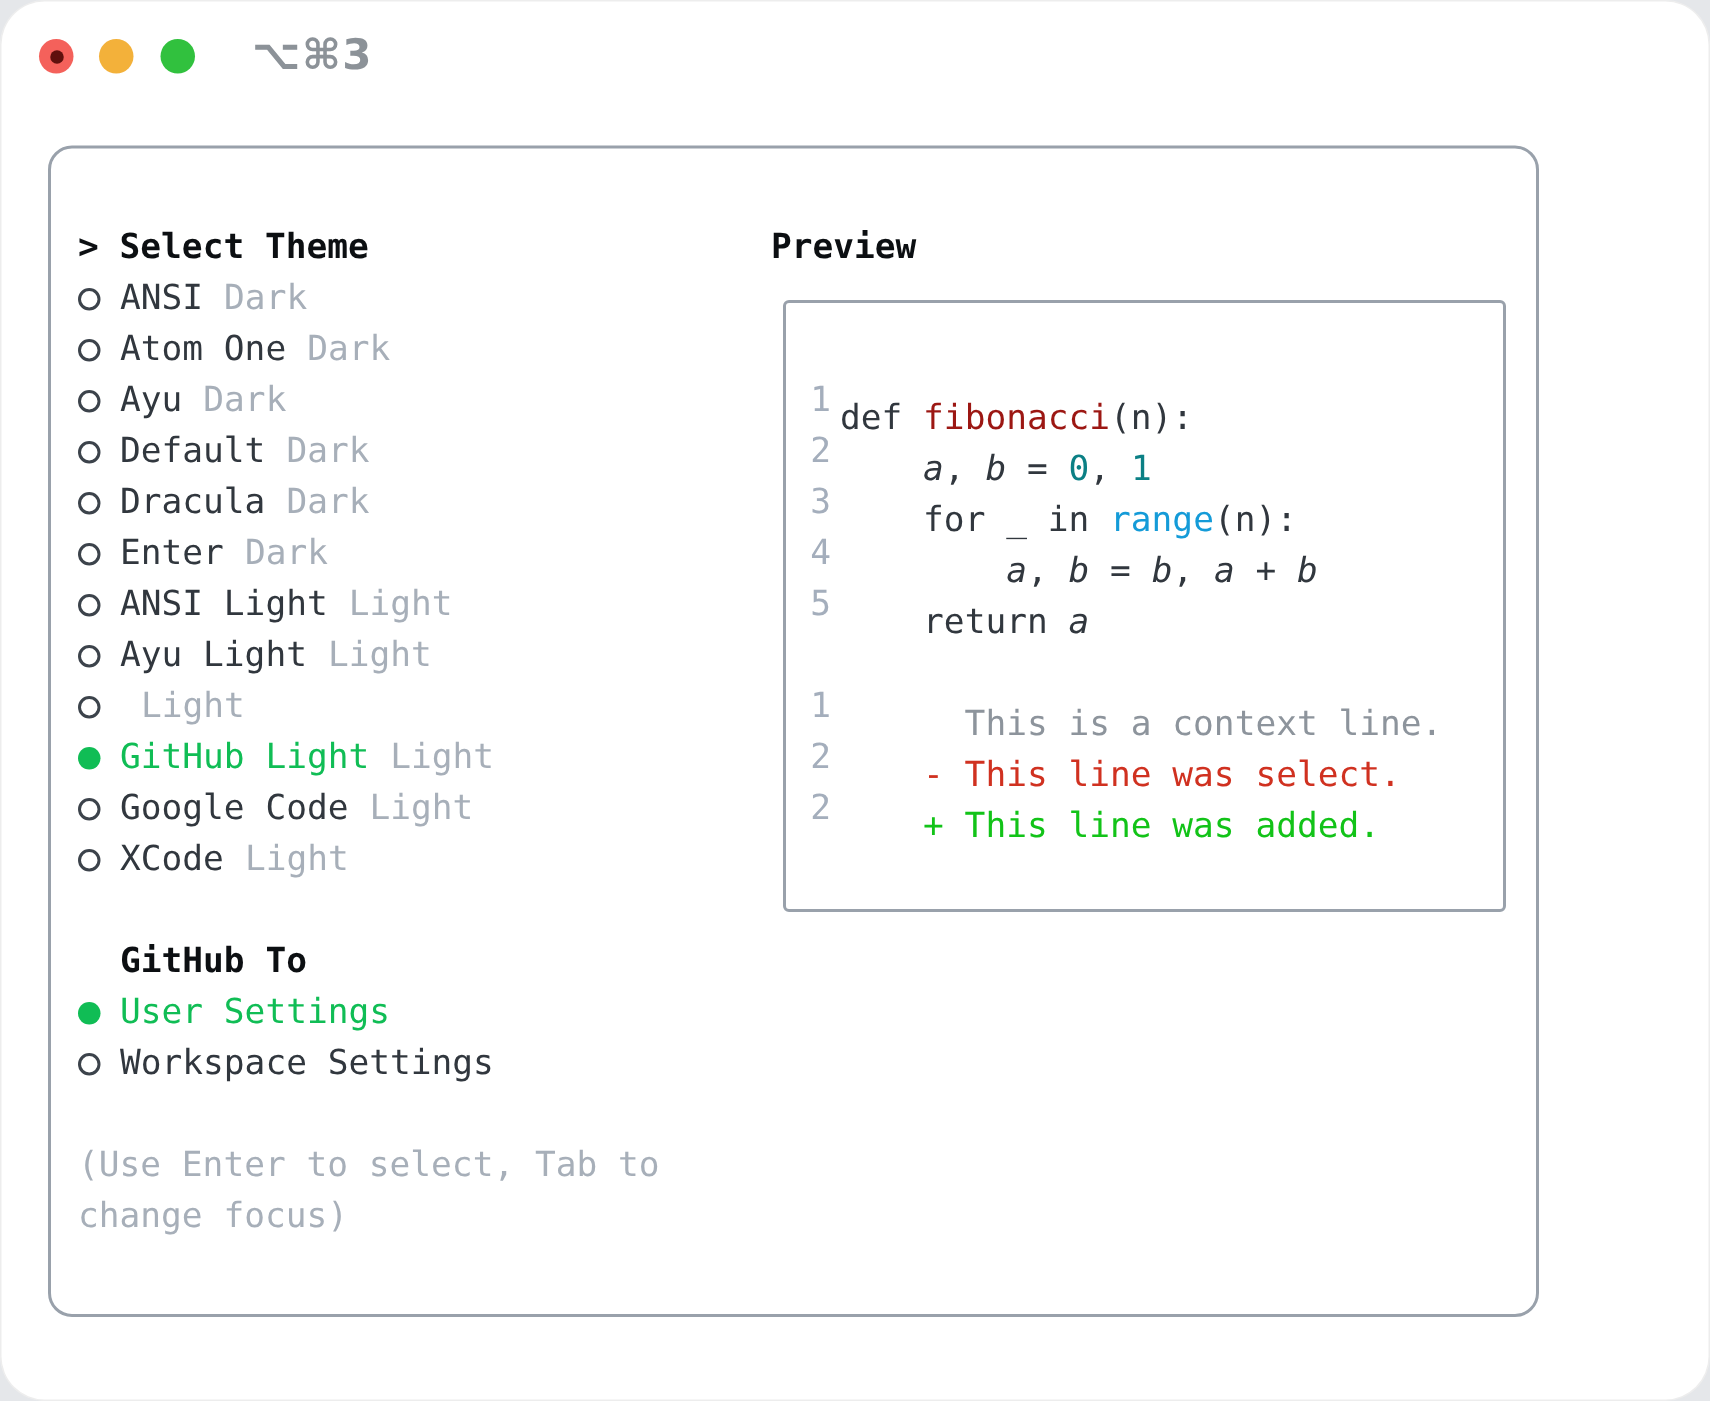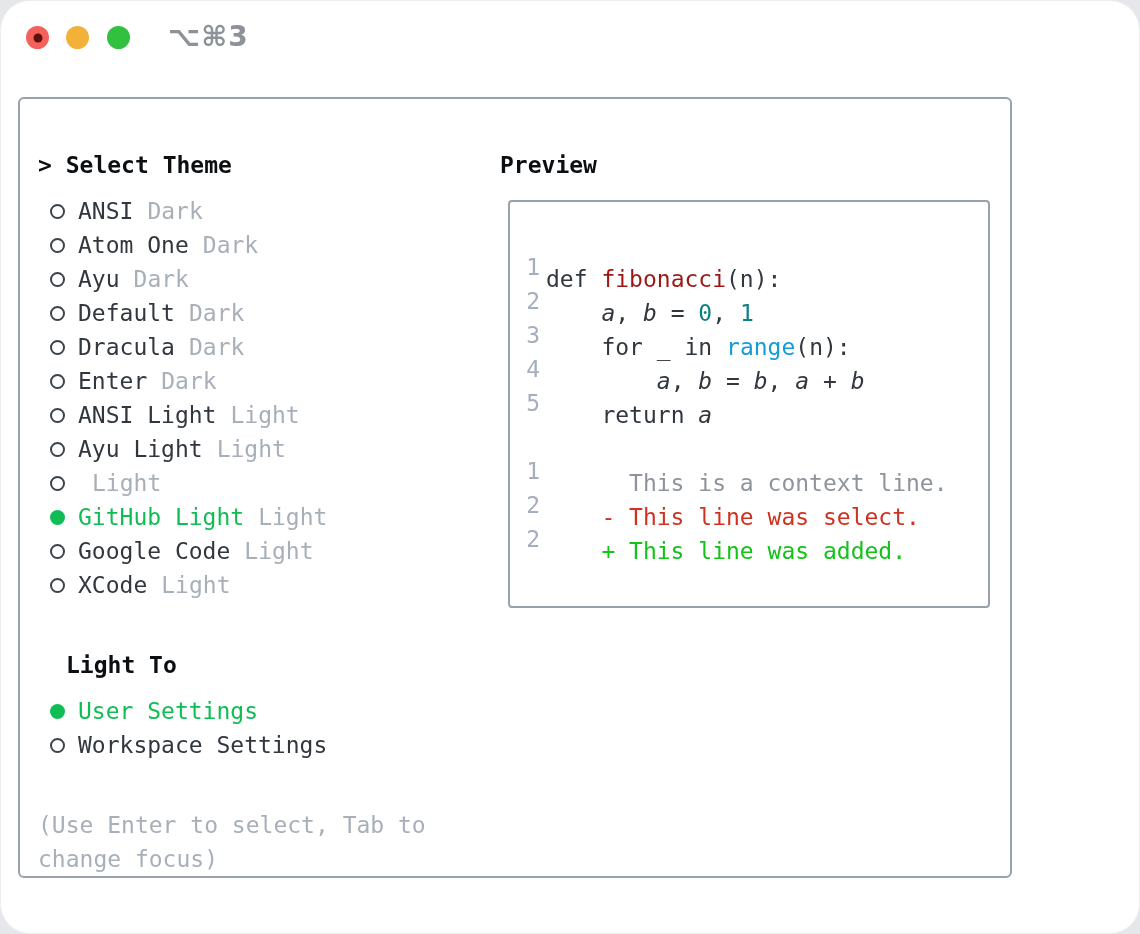--- a/index.html
+++ b/index.html
@@ -22,28 +22,28 @@
   .inner-dot{position:absolute;left:50%;top:50%;transform:translate(-50%,-50%);
     width:9px;height:9px;border-radius:50%;background:var(--traffic-red-dot,#5f100d);}
   .win-title{
     position:absolute;left:168px;top:20px;
     font-family:"DejaVu Sans","Liberation Sans",sans-serif;
     font-weight:bold;font-size:28px;letter-spacing:1px;
     color:var(--title-gray,#8c9298);
   }
   
   .panel{
-    position:absolute;left:18px;top:97px;width:994px;height:781px;
-    border:2px solid var(--border,#99a1ab);border-radius:6px;
+    position:absolute;left:32px;top:97px;width:994px;height:781px;
+    border:2px solid var(--border,#99a1ab);border-radius:16px;
     box-sizing:border-box;
     font-size:23px;line-height:34px;color:var(--text-dark,#31373e);
   }
   .left-col{position:absolute;left:18px;top:49px;width:450px;}
   .header-line{font-weight:bold;color:var(--text-heading,#0c0f12);white-space:pre;}
-  .theme-list,.apply-list{list-style:none;margin:12px;padding:0;}
+  .theme-list,.apply-list{list-style:none;margin:0;padding:0;}
   .opt-row{display:flex;align-items:center;height:34px;cursor:default;}
   .bullet-cell{flex:0 0 28px;display:flex;align-items:center;}
   .ring{width:11px;height:11px;border:2px solid #3c434b;border-radius:50%;}
   .ring.sel{width:15px;height:15px;border:none;background:var(--selection-green,#10bd55);}
   .opt-label{white-space:pre;}
   .opt-row.selected .opt-label{color:var(--selection-green,#10bd55);}
   .theme-variant{color:var(--text-muted,#a7afb9);white-space:pre;margin-left:14px;}
   .blank-line{height:34px;}
   .apply-header{font-weight:bold;color:var(--text-heading,#0c0f12);padding-left:28px;}
   .hint{color:var(--text-muted,#a7afb9);width:430px;}
@@ -162,21 +162,21 @@
           </li>
           <li class="opt-row">
             <span class="bullet-cell">
               <span class="ring"></span>
             </span>
             <span class="opt-label">XCode</span>
             <span class="theme-variant">Light</span>
           </li>
         </ul>
       <div class="blank-line"></div>
-      <div class="apply-header">Light To</div>
+      <div class="apply-header">GitHub To</div>
       <ul class="apply-list">
           <li class="opt-row selected">
             <span class="bullet-cell">
               <span class="ring sel"></span>
             </span>
             <span class="opt-label">User Settings</span>
           </li>
           <li class="opt-row">
             <span class="bullet-cell">
               <span class="ring"></span>

